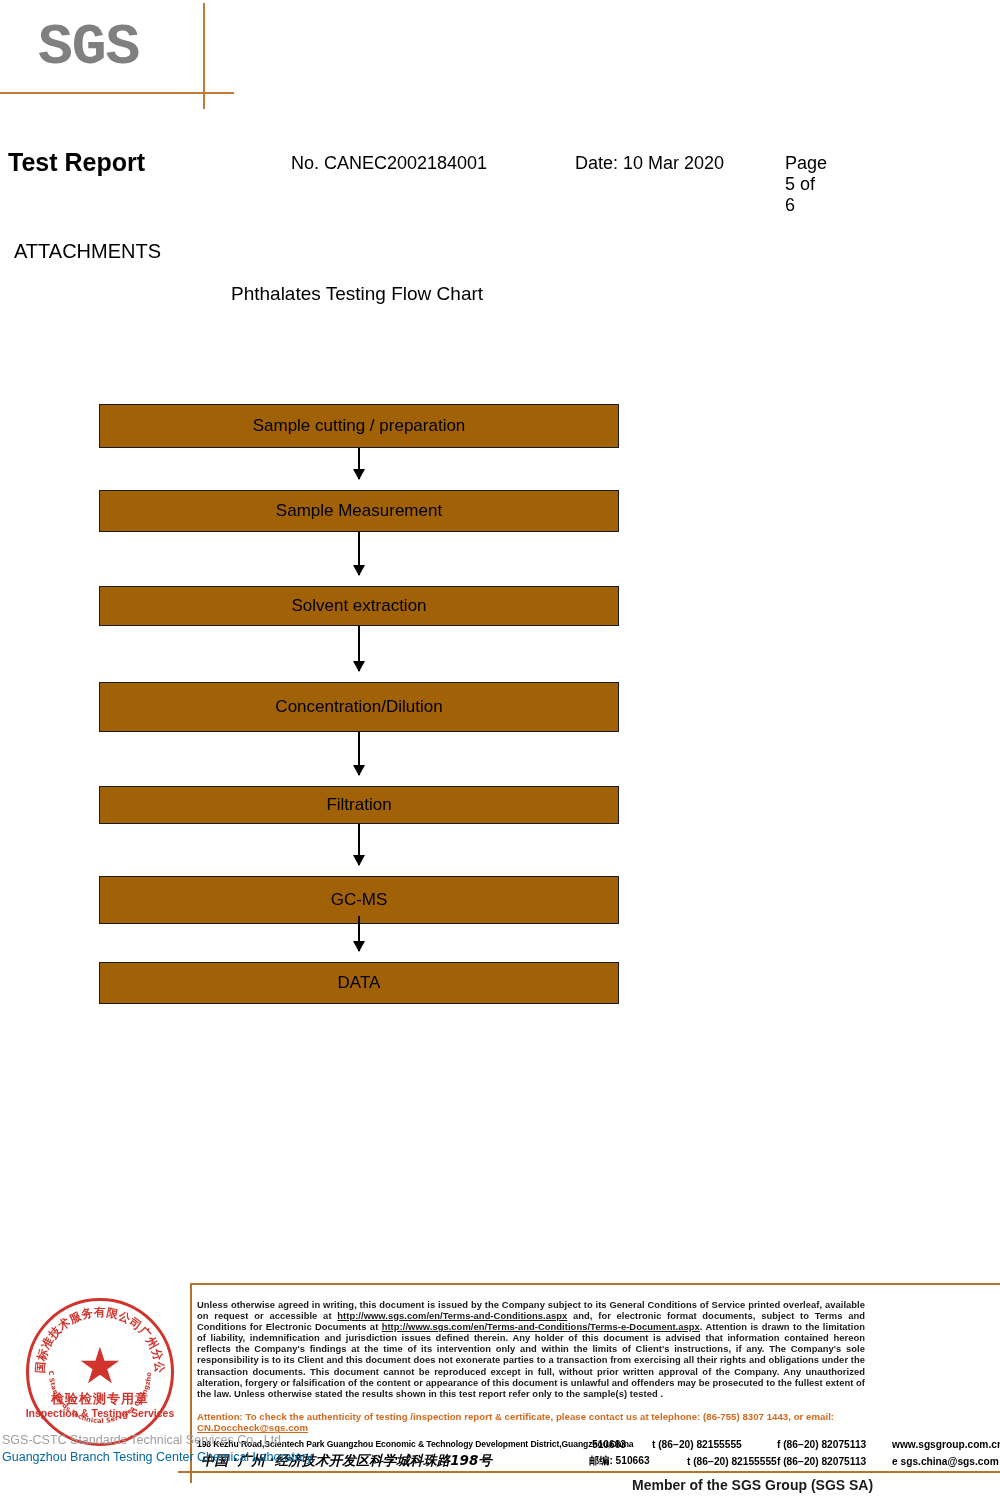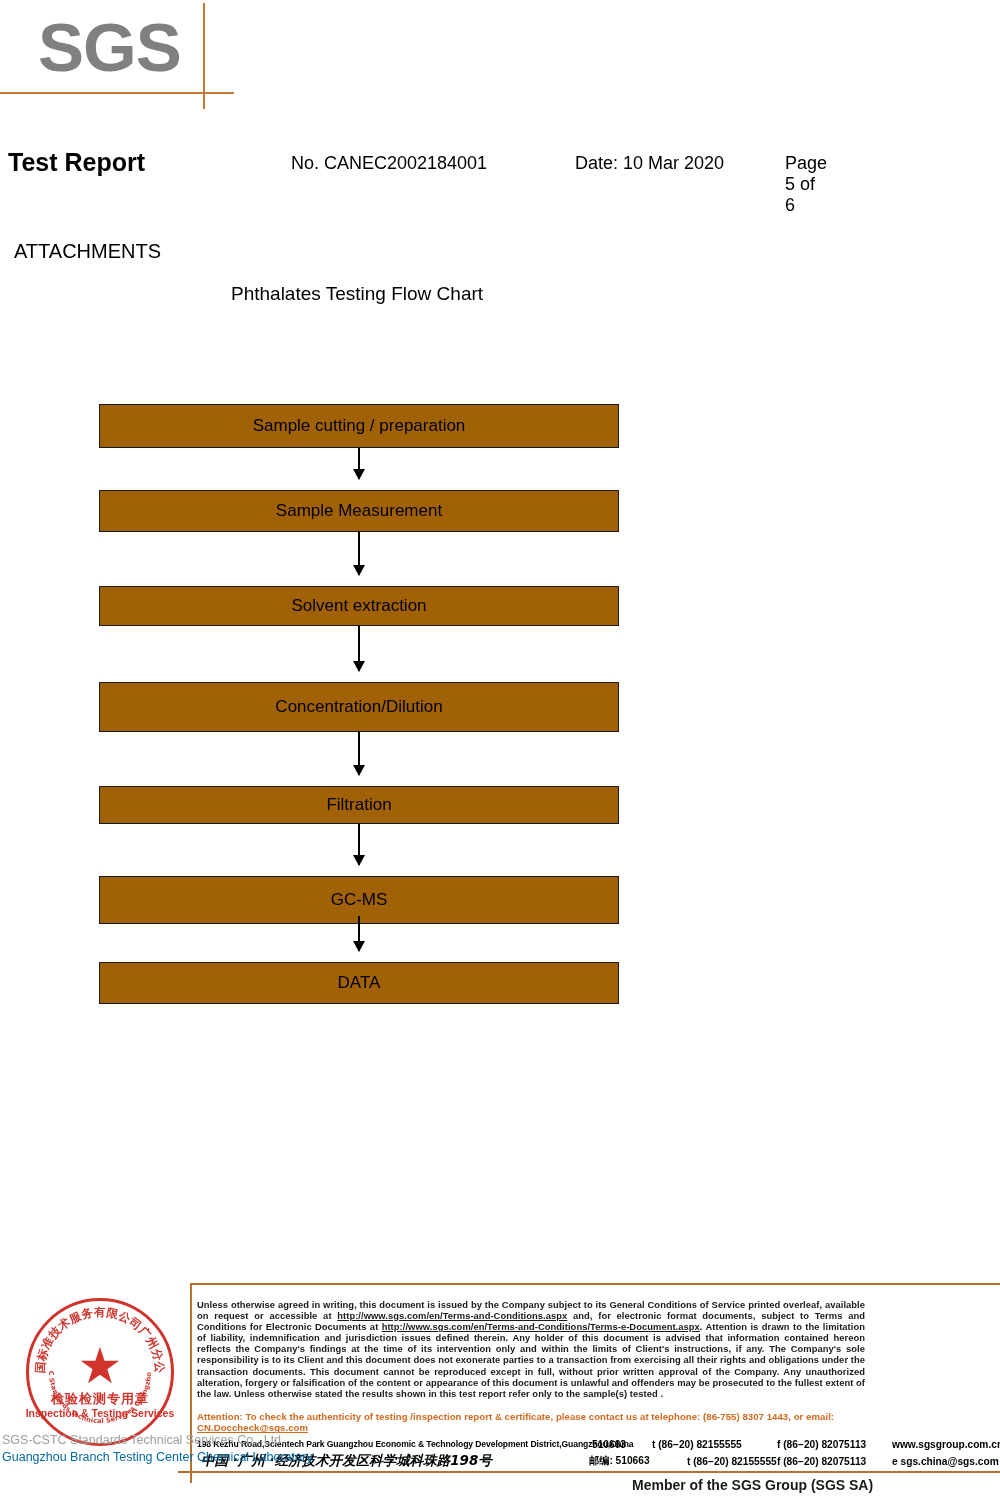--- a/index.html
+++ b/index.html
@@ -21,23 +21,23 @@
     position: absolute;
     left: 0;
     top: 0;
     width: 1000px;
     height: 120px;
   }
   #sgs-wordmark {
     position: absolute;
     left: 38px;
     top: 7px;
-    font-family: Liberation Sans, sans-serif;
-    font-weight: bold;
-    font-size: 69px;
+    font-family: Liberation Mono, monospace;
+    font-weight: bold;
+    font-size: 58px;
     letter-spacing: -1px;
     color: #808080;
     line-height: 82px;
     -webkit-font-smoothing: none;
   }
   #logo-hline {
     position: absolute;
     left: 0;
     top: 92px;
     width: 234px;

